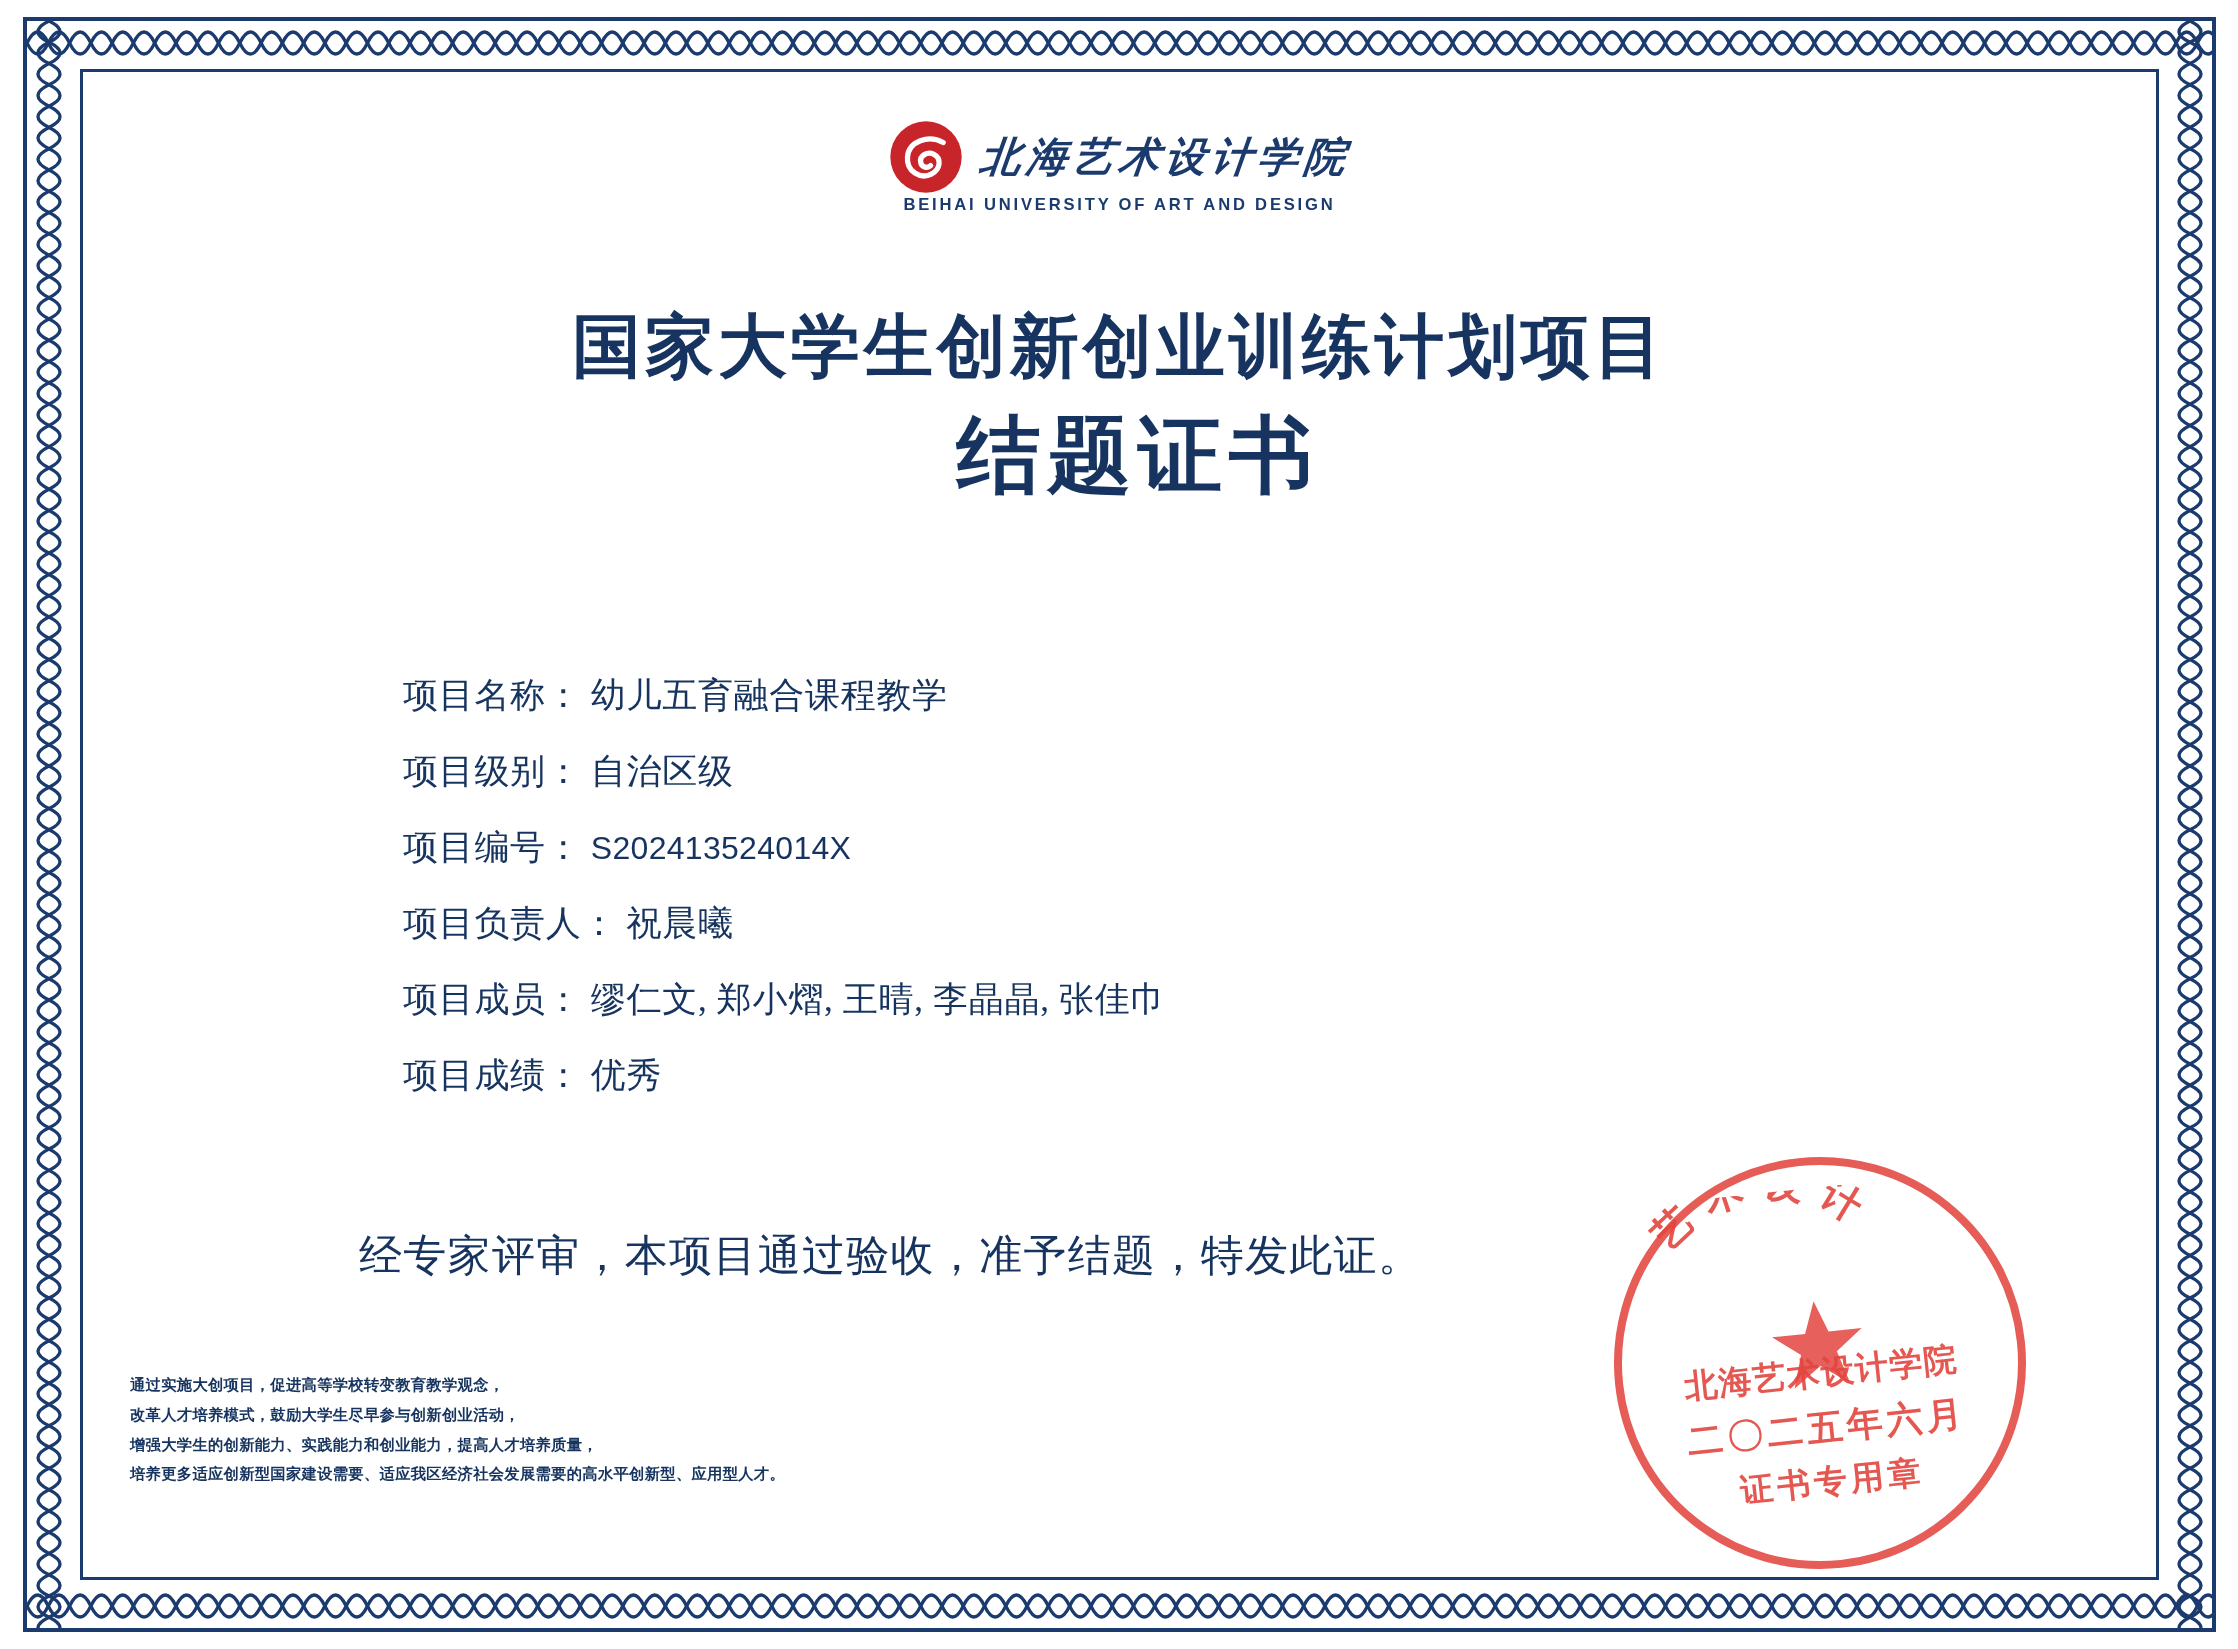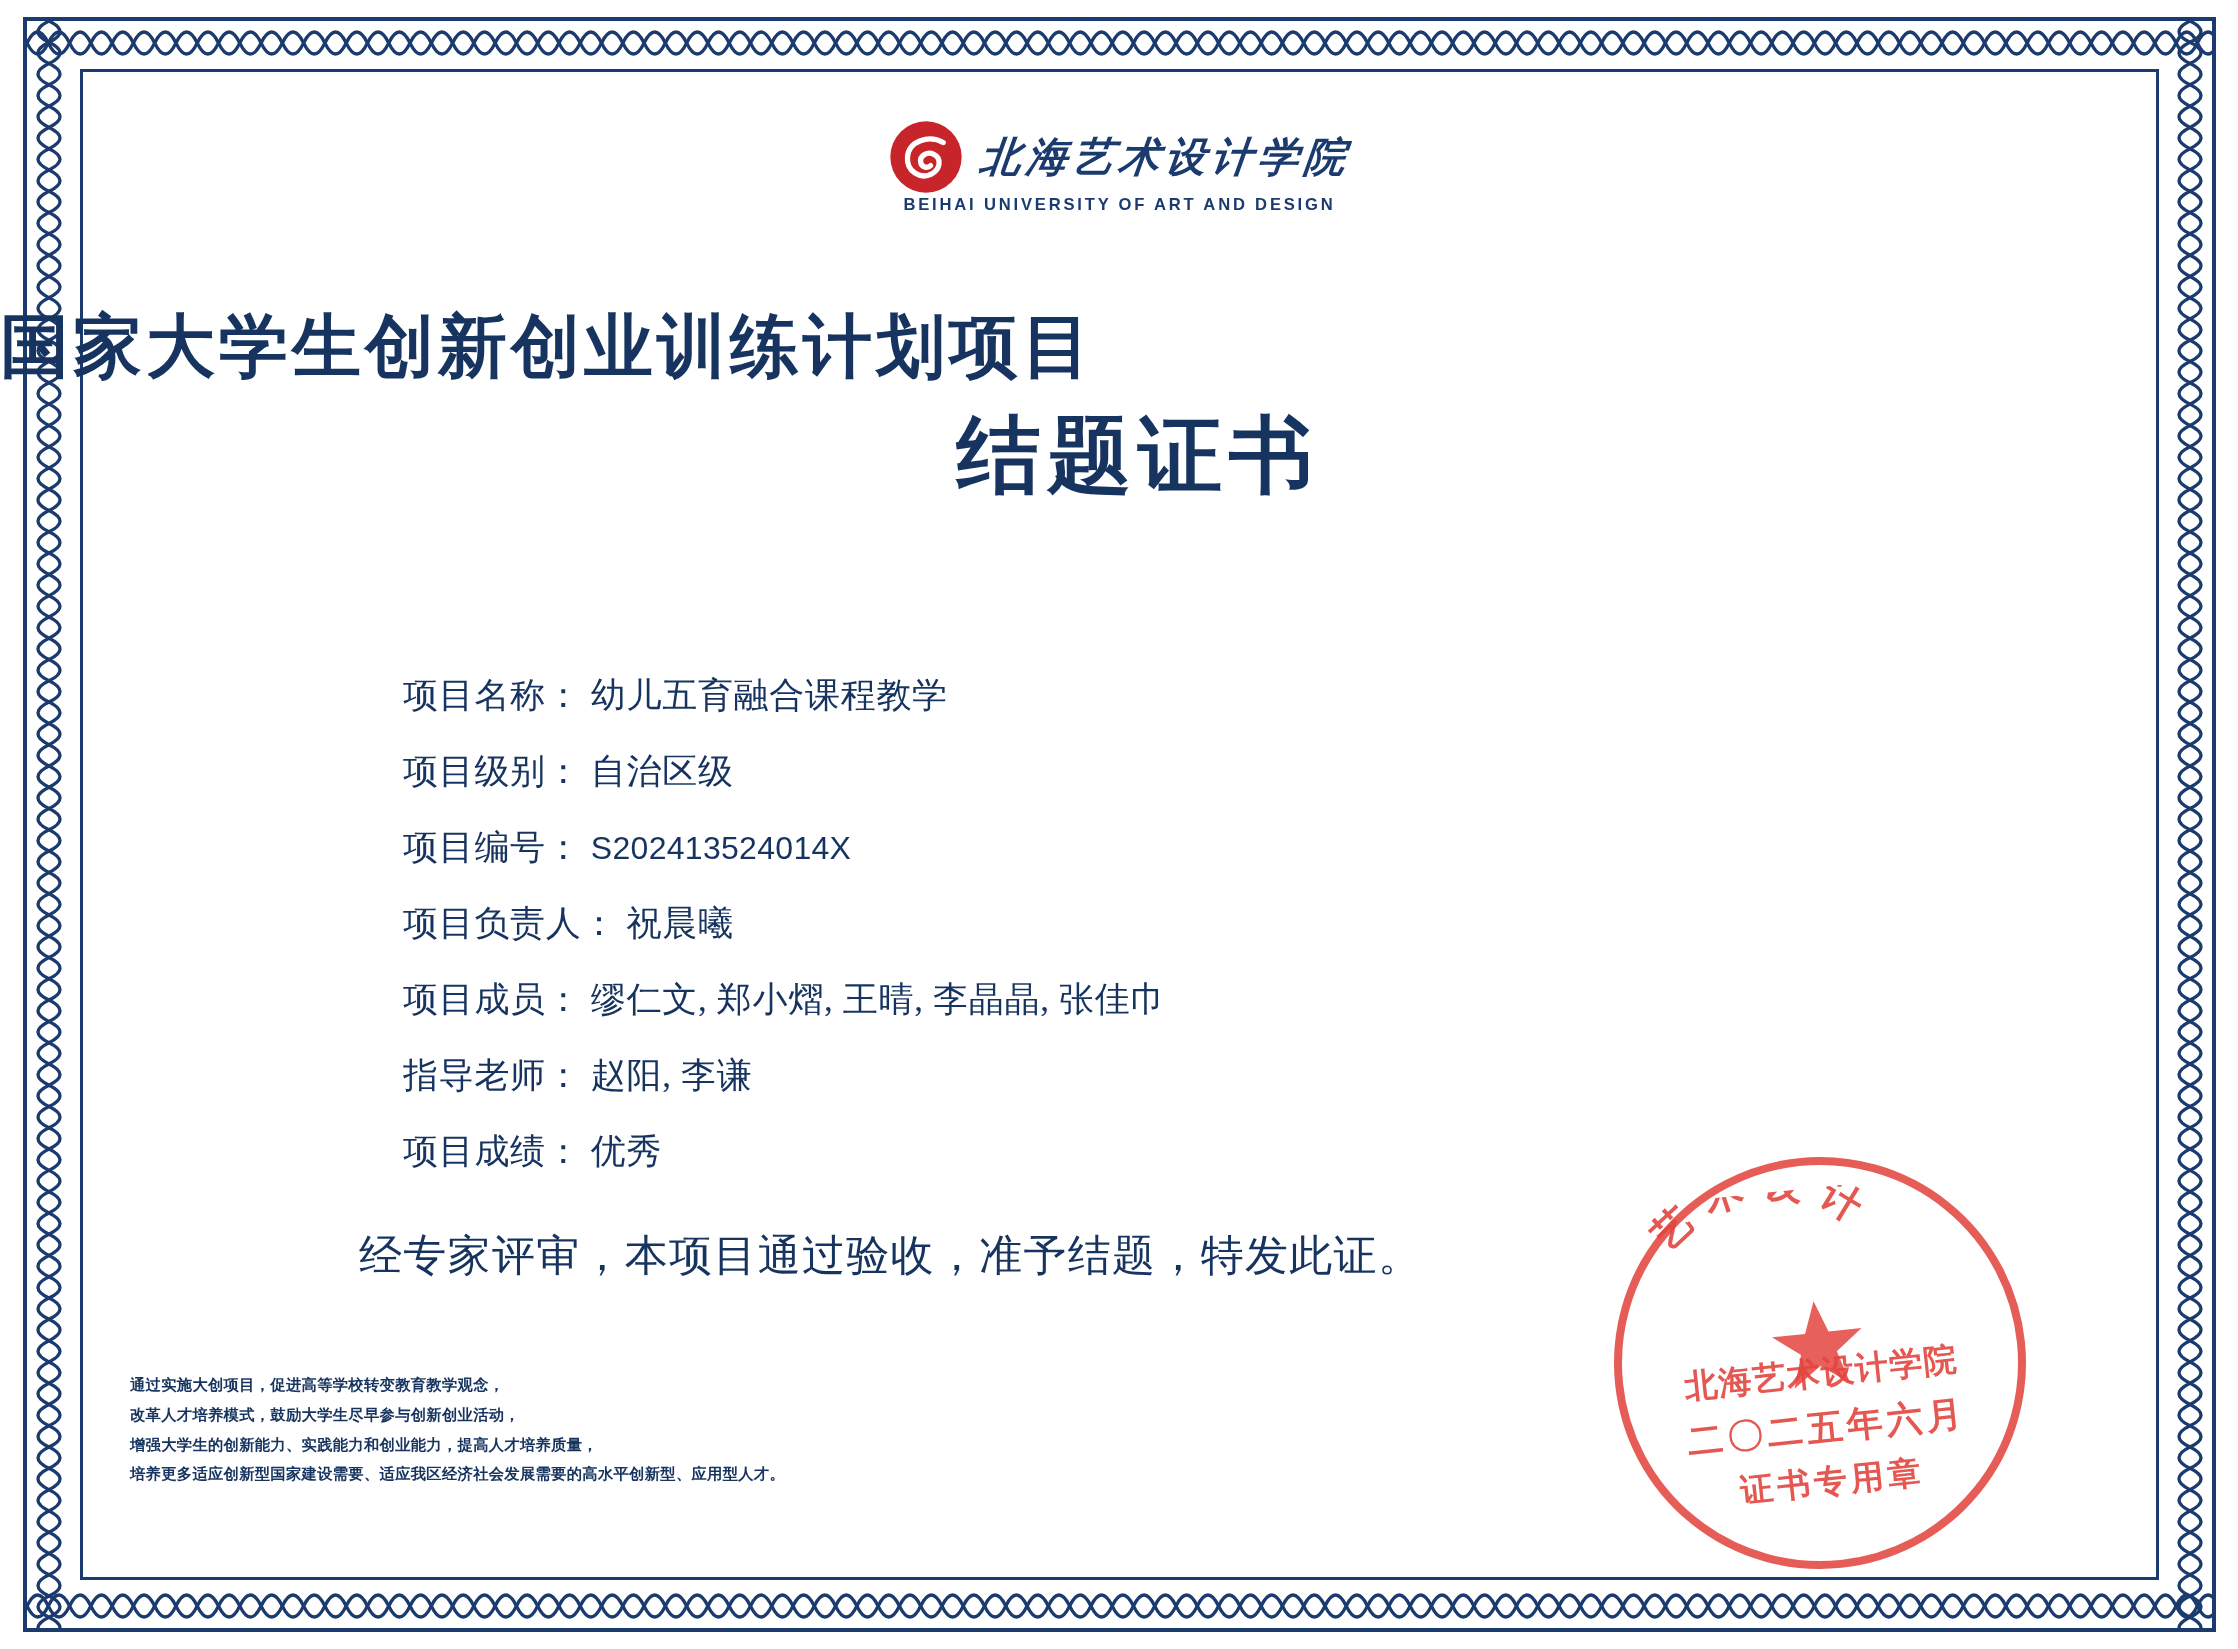--- a/index.html
+++ b/index.html
@@ -85,21 +85,21 @@
     letter-spacing: 2.8px;
     color: #1b3b6f;
     font-weight: 700;
   }
 
   
   .title-main {
     position: absolute;
     left: 0; right: 0;
     top: 301px;
-    text-align: left;
+    text-align: center;
     font-family: "Liberation Serif", serif;
     font-weight: 700;
     font-size: 69px;
     letter-spacing: 4px;
     color: #16345f;
   }
   .title-sub {
     position: absolute;
     left: 0; right: 0;
     top: 399px;
@@ -290,24 +290,20 @@
     </div>
     <div class="field-row">
       <span class="field-label">项目负责人：</span>
       <span class="field-value">祝晨曦</span>
     </div>
     <div class="field-row">
       <span class="field-label">项目成员：</span>
       <span class="field-value">缪仁文, 郑小熠, 王晴, 李晶晶, 张佳巾</span>
     </div>
     <div class="field-row">
-      <span class="field-label">指导老师：</span>
-      <span class="field-value">赵阳, 李谦</span>
-    </div>
-    <div class="field-row">
       <span class="field-label">项目成绩：</span>
       <span class="field-value">优秀</span>
     </div>
   </div>
 
   <div class="statement">经专家评审，本项目通过验收，准予结题，特发此证。</div>
 
   <div class="footnote">
     <div>通过实施大创项目，促进高等学校转变教育教学观念，</div>
     <div>改革人才培养模式，鼓励大学生尽早参与创新创业活动，</div>

